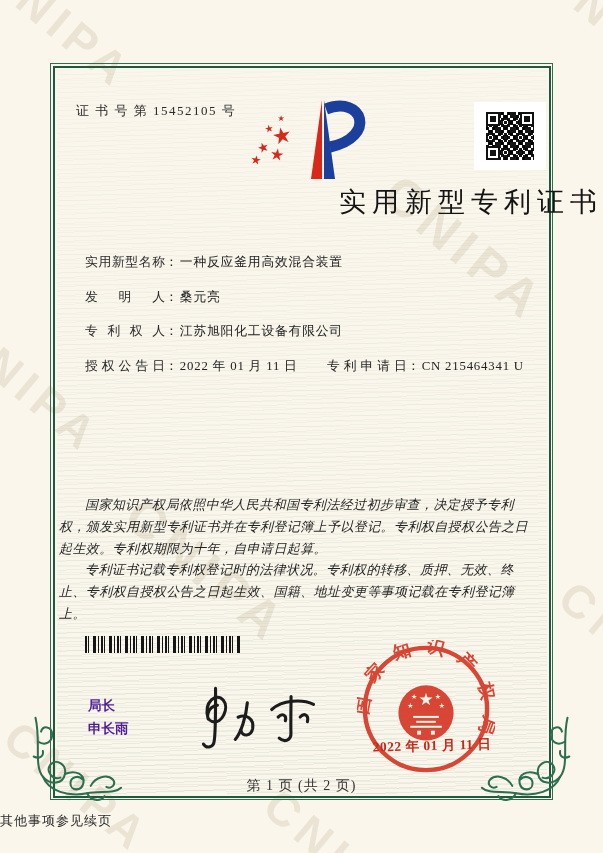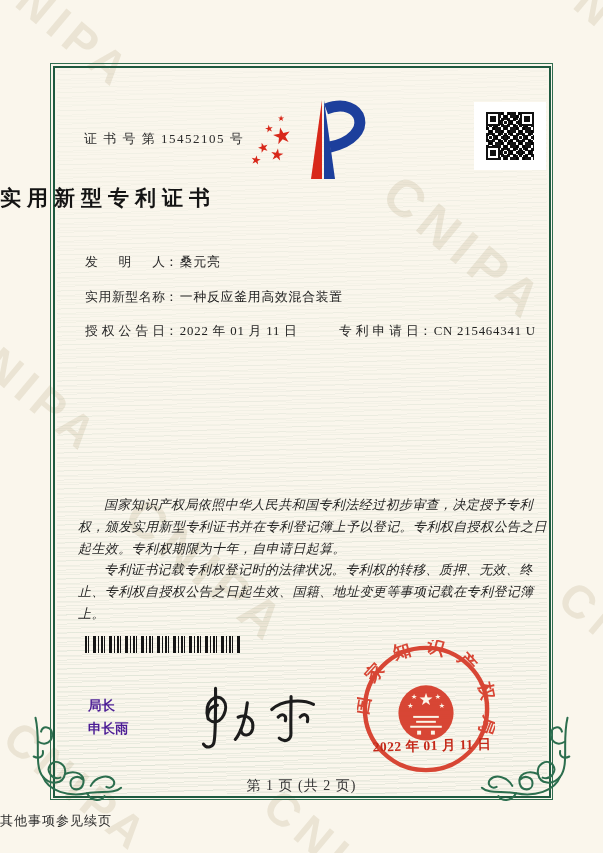--- a/index.html
+++ b/index.html
@@ -31,22 +31,22 @@
       repeating-linear-gradient(181deg, rgba(72,128,96,0.07) 0 1px, transparent 1px 6px);
     -webkit-mask-image:linear-gradient(to bottom, rgba(0,0,0,.25), rgba(0,0,0,.55) 55%, rgba(0,0,0,.95));
             mask-image:linear-gradient(to bottom, rgba(0,0,0,.25), rgba(0,0,0,.55) 55%, rgba(0,0,0,.95));
   }
   .flourish { position:absolute; width:96px; height:92px; }
   .flourish.left  { left:28px; top:716px; }
   .flourish.right { left:479px; top:716px; transform:scaleX(-1); }
 
   
   .cert-no {
-    position:absolute; left:84px; top:102px;
-    font-size:13px; letter-spacing:1.5px; color:#2b2b2b;margin-top:28px;
+    position:absolute; left:76px; top:102px;
+    font-size:13px; letter-spacing:1.5px; color:#2b2b2b;
   }
   .logo { position:absolute; left:225px; top:94px; width:152px; height:92px; }
   .qr-box {
     position:absolute; left:474px; top:102px; width:72px; height:68px;
     background:#ffffff; display:flex; align-items:center; justify-content:center;
   }
   .qr {
     position:relative; width:56px; height:56px; background:#fff; padding:4px;
   }
   .qr-noise {
@@ -56,42 +56,42 @@
       repeating-conic-gradient(#151515 0 25%, #ffffff 0 50%);
     background-size:6px 6px, 10px 10px;
     background-position:0 0, 2px 3px;
     background-blend-mode:multiply;
   }
   .finder { position:absolute; width:14px; height:14px; border:2.5px solid #111; background:#fff; }
   .finder::after { content:''; position:absolute; inset:2px; background:#111; }
   .finder.tl { left:4px; top:4px; } .finder.tr { right:4px; top:4px; } .finder.bl { left:4px; bottom:4px; }
 
   .title {
-    position:absolute; left:0; right:0; top:184px; text-align:left;
-    font-size:21px; font-weight:bold; letter-spacing:6px; color:#141414;
+    position:absolute; left:0; right:0; top:184px; text-align:right;
+    font-size:27px; font-weight:normal; letter-spacing:6px; color:#141414;
   }
 
   
   .fields { position:absolute; left:85px; top:256px; width:440px; font-size:12.8px; }
   .f-row { margin-bottom:21.5px; line-height:13px; white-space:nowrap; }
   .f-label {
     display:inline-block; width:80px; text-align:justify; text-align-last:justify;
     vertical-align:top; color:#2b2b2b;
   }
   .f-colon { display:inline-block; margin-right:2px; }
   .f-value { letter-spacing:0.8px; color:#222; }
   .grant-pair { display:inline-block; }
-  .grant-pair.first { margin-right:38px; }
+  .grant-pair.first { margin-right:26px; }
   .grant-pair .f-label2 {
     display:inline-block; width:80px; text-align:justify; text-align-last:justify; vertical-align:top;
   }
 
   
   .body-text {
-    position:absolute; left:78px; top:494px; width:476px;
+    position:absolute; left:59px; top:494px; width:476px;
     font-size:13px; line-height:21.8px; font-style:italic;
     color:#1f1f1f; letter-spacing:0.4px;
   }
   .body-text p { text-indent:2em; }
 
   
   .barcode {
     position:absolute; left:85px; top:636px; width:156px; height:17px;
     background:repeating-linear-gradient(90deg,
       #151515 0 2px, transparent 2px 3.5px,
@@ -189,24 +189,27 @@
       <div class="finder tl"></div>
       <div class="finder tr"></div>
       <div class="finder bl"></div>
     </div>
   </div>
 
   <div class="title">实用新型专利证书</div>
 
   <div class="fields">
     <div class="f-row">
+      <span class="f-label">实用新型名称</span><span class="f-colon">：</span><span class="f-value">一种反应釜用高效混合装置</span>
+    </div>
+    <div class="f-row">
       <span class="f-label">发明人</span><span class="f-colon">：</span><span class="f-value">桑元亮</span>
     </div>
     <div class="f-row">
-      <span class="f-label">实用新型名称</span><span class="f-colon">：</span><span class="f-value">一种反应釜用高效混合装置</span>
+      <span class="f-label">专利权人</span><span class="f-colon">：</span><span class="f-value">江苏旭阳化工设备有限公司</span>
     </div>
     <div class="f-row">
       <span class="grant-pair first">
         <span class="f-label2">授权公告日</span><span class="f-colon">：</span><span class="f-value">2022 年 01 月 11 日</span>
       </span>
       <span class="grant-pair">
         <span class="f-label2">专利申请日</span><span class="f-colon">：</span><span class="f-value">CN 215464341 U</span>
       </span>
     </div>
   </div>

